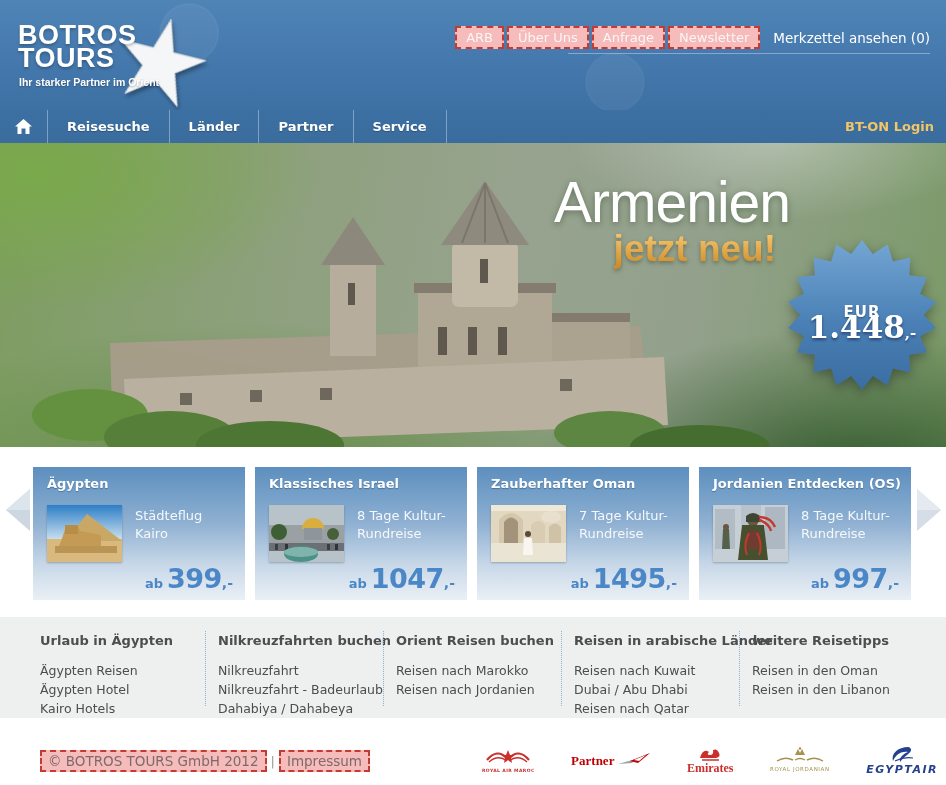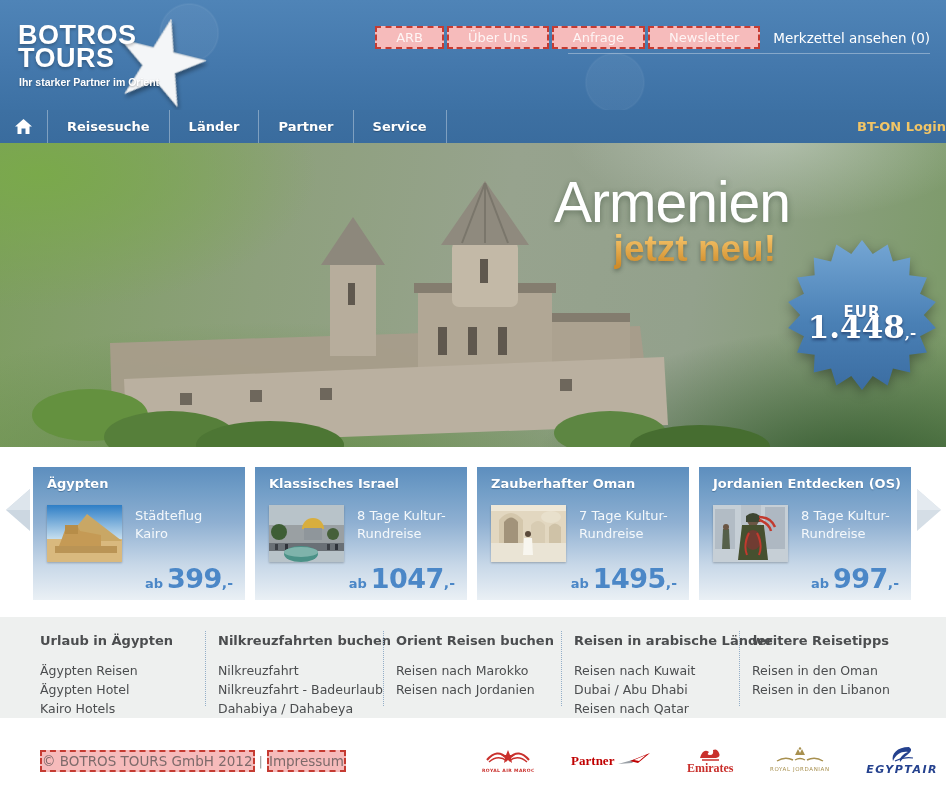--- a/index.html
+++ b/index.html
@@ -17,32 +17,32 @@
   .logo { position:absolute; left:18px; top:22px; width:200px; height:80px; cursor:pointer; }
   .logo-text { position:absolute; left:0; top:2px; color:#fff; font-family:"Liberation Sans",sans-serif;
     font-weight:bold; font-size:27px; line-height:0.87; letter-spacing:0.5px;
     text-shadow:0 2px 3px rgba(0,0,0,0.25); }
   .logo-tag { position:absolute; left:1px; top:54px; color:#fff; font-size:10.5px; font-weight:bold;
     font-family:"Liberation Sans",sans-serif; text-shadow:0 1px 2px rgba(0,0,0,0.3); white-space:nowrap; }
   .logo-star { position:absolute; left:92px; top:-8px; width:100px; height:100px; }
 
   .top-links { position:absolute; top:26px; right:16px; display:flex; align-items:center; }
   .annot { background:#f6bbbb; border:2px dashed #c53b32; color:rgba(255,255,255,0.85);
-    font-size:13px; padding:2px 19px; margin-right:3px; white-space:nowrap; cursor:pointer; }
+    font-size:13px; padding:2px 9px; margin-right:3px; white-space:nowrap; cursor:pointer; }
   .merkzettel { color:#fff; font-size:13.5px; margin-left:10px; cursor:pointer; white-space:nowrap; }
   .top-rule { position:absolute; top:53px; left:568px; right:16px; height:1px;
     background:rgba(255,255,255,0.35); }
 
   
   .nav { position:relative; width:946px; height:33px; display:flex; align-items:stretch;
     background:linear-gradient(to bottom, #3d70a2 0%, #3a6c9e 100%); }
   .nav-home { display:flex; align-items:center; padding:0 15px; border-right:1px solid rgba(255,255,255,0.35); cursor:pointer; }
   .nav-item { display:flex; align-items:center; padding:0 19px; color:#fff; font-size:13px; font-weight:bold;
     border-right:1px solid rgba(255,255,255,0.35); cursor:pointer; text-shadow:0 1px 1px rgba(0,0,0,0.25); }
-  .nav-login { margin-left:auto; display:flex; align-items:center; padding-right:0;
+  .nav-login { margin-left:auto; display:flex; align-items:center; padding-right:12px;
     color:#f2c566; font-size:13px; font-weight:bold; cursor:pointer; }
 
   
   .hero { position:relative; width:946px; height:304px; overflow:hidden;
     background:
       radial-gradient(ellipse 300px 120px at 82% -2%, rgba(235,242,238,0.38) 0%, transparent 70%),
       radial-gradient(ellipse 520px 250px at 90% 112%, #2e5629 0%, rgba(46,86,41,0) 62%),
       radial-gradient(ellipse 430px 210px at 4% 10%, #7aa94b 0%, rgba(122,169,75,0) 65%),
       radial-gradient(ellipse 720px 290px at 28% 118%, #5d8a3e 0%, rgba(93,138,62,0) 62%),
       linear-gradient(100deg, #7d9d60 0%, #8da07c 28%, #97a38e 52%, #93a18c 72%, #7b9a67 100%);
@@ -85,21 +85,21 @@
   .footer { position:relative; width:946px; height:101px; background:#eef0ef; color:#4b4d4f; }
   .fcol { position:absolute; top:16px; width:170px; }
   .fcol h4 { font-size:13px; font-weight:bold; margin-bottom:14px; white-space:nowrap; }
   .fcol .flink { font-size:12.5px; line-height:1.5; cursor:pointer; white-space:nowrap; }
   .fsep { position:absolute; top:14px; bottom:12px; width:0; border-left:1px dotted #93aec8; }
 
   
   .bottom { position:relative; width:946px; height:67px; background:#fff; }
   .copyright-row { position:absolute; left:40px; top:32px; display:flex; align-items:center; color:#6b6b6b; }
   .copy-annot { background:#f6bbbb; border:2px dashed #c53b32; color:#7d6a6a; font-size:13.5px;
-    padding:1px 0; white-space:nowrap; }
+    padding:1px 6px; white-space:nowrap; }
   .copy-sep { margin:0 4px; color:#999; font-size:13px; }
   .airlines { position:absolute; left:482px; right:8px; top:22px; height:40px;
     display:flex; align-items:center; justify-content:space-between; }
   .air { display:flex; flex-direction:column; align-items:center; justify-content:center; line-height:1; }
   .air-ram-txt { color:#c9302c; font-size:4.5px; font-weight:bold; letter-spacing:0.4px; margin-top:1px; }
   .air-austrian { flex-direction:row; align-items:center; }
   .air-austrian-txt { color:#c00000; font-family:"Liberation Serif",serif; font-size:13px; font-weight:bold; margin-right:2px; }
   .air-emirates-txt { color:#c9302c; font-size:12px; font-weight:bold; font-family:"Liberation Serif",serif; margin-top:0; }
   .air-rj-txt { color:#a8904f; font-size:5.5px; letter-spacing:0.6px; margin-top:2px; }
   .air-egyptair-txt { color:#24418e; font-size:11px; font-weight:bold; font-style:italic; letter-spacing:1.5px; margin-top:1px; }

